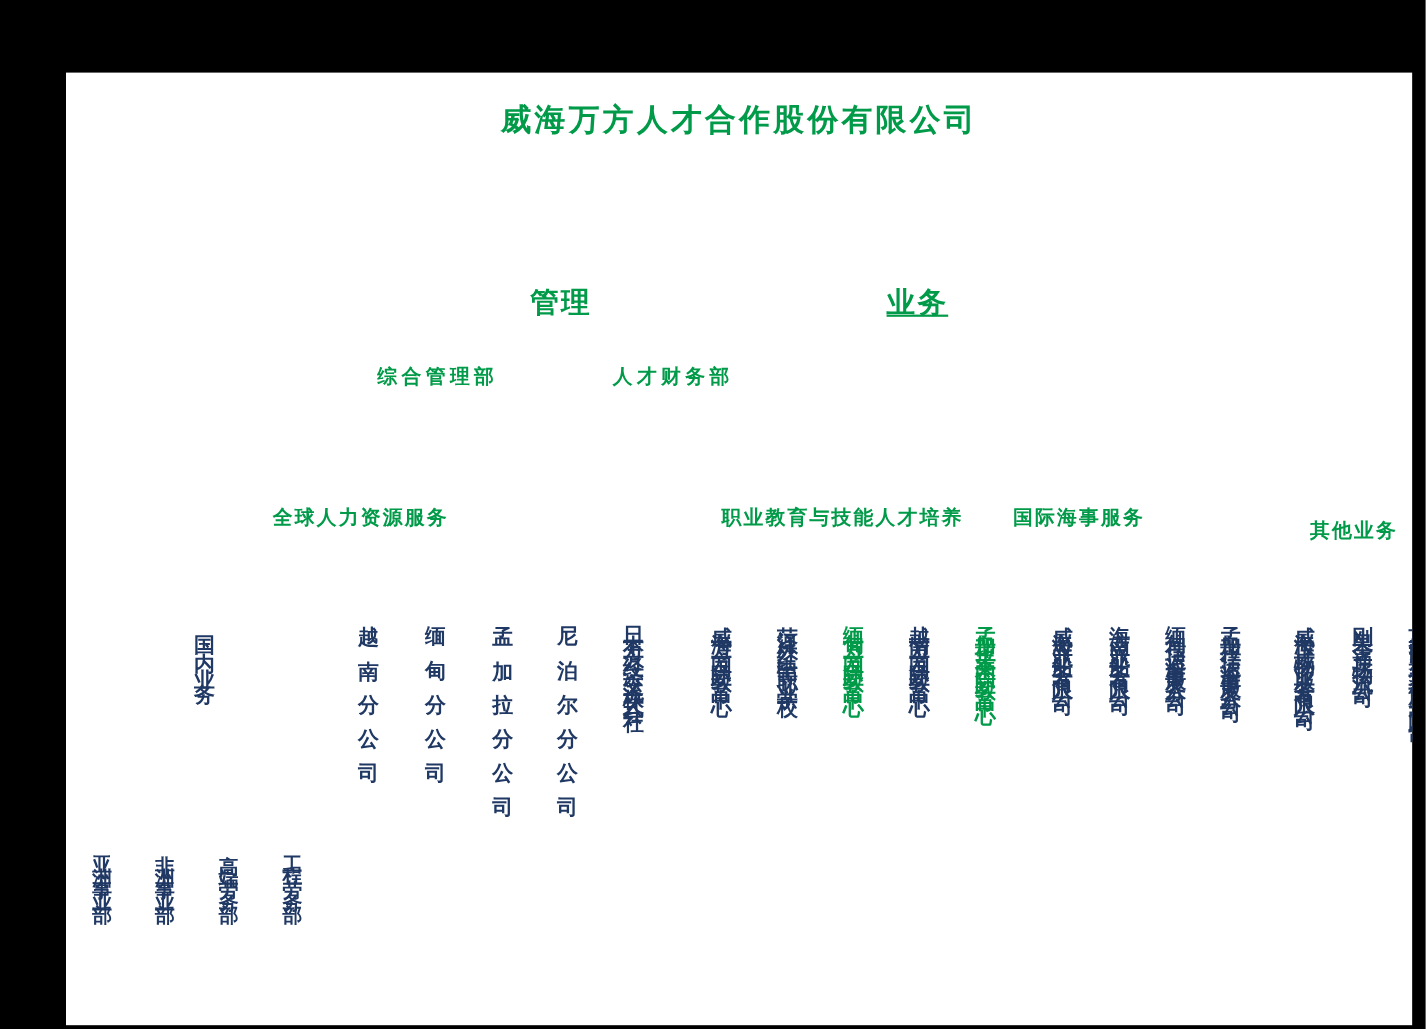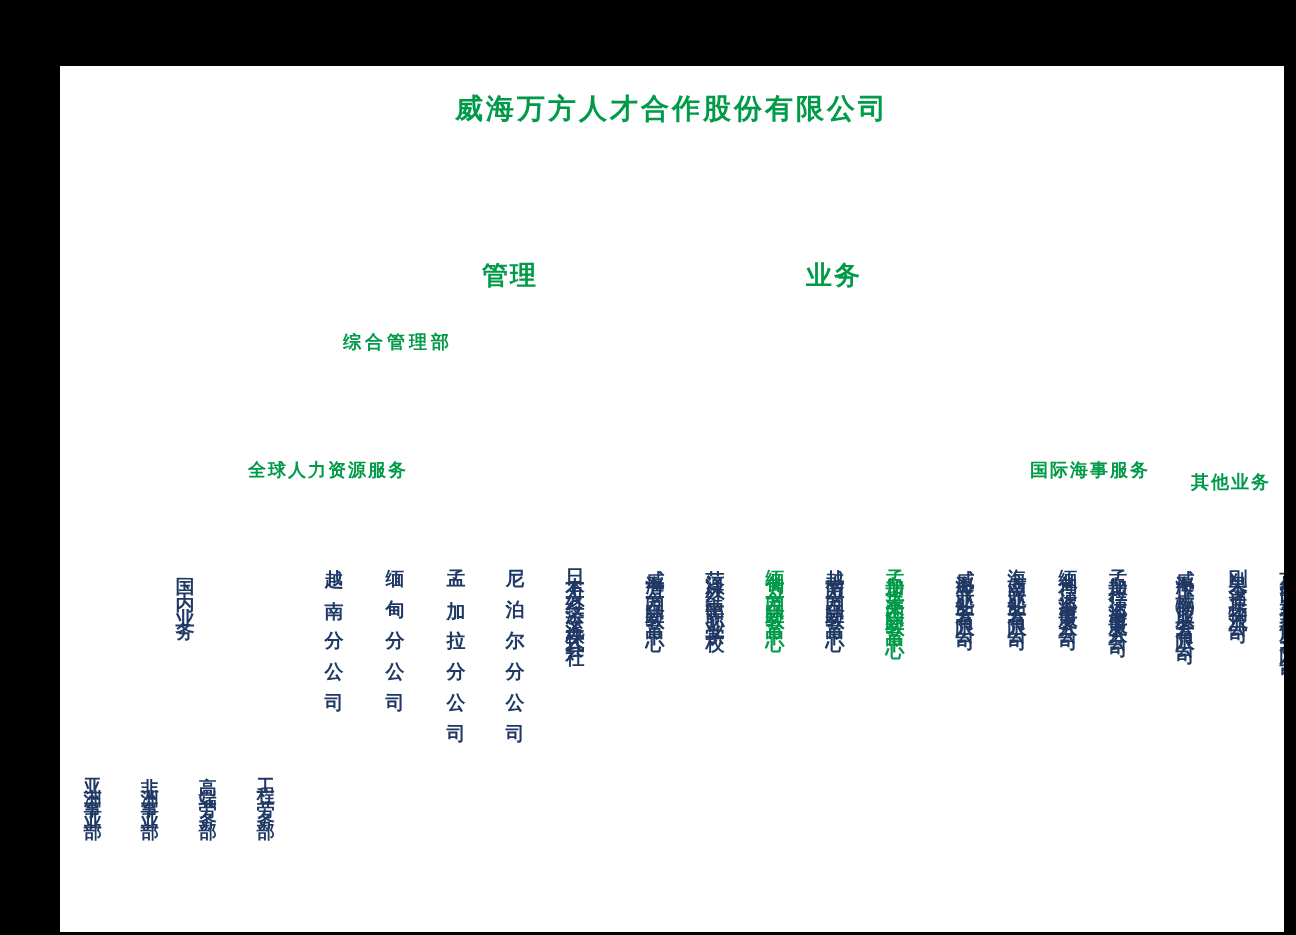--- a/index.html
+++ b/index.html
@@ -57,26 +57,28 @@
 </style>
 </head>
 <body>
 
 <div id="canvas">
   <div class="page-bg"></div>
 
   <div class="h title" style="left:648px;top:54px;">威海万方人才合作股份有限公司</div>
 
   <div class="h branch" style="left:486px;top:186px;">管理</div>
-  <div class="h branch" style="left:810px;top:186px;">业务</div>
+  <div class="h branch" style="left:810px;top:186px;text-decoration:underline;">业务</div>
 
   <div class="h dept" style="left:374px;top:294px;">综合管理部</div>
+  <div class="h dept" style="left:588px;top:294px;">人才财务部</div>
 
   <div class="h category" style="left:304px;top:422px;">全球人力资源服务</div>
-  <div class="h category" style="left:1066px;top:422px;">国际海事服务</div>
+  <div class="h category" style="left:742px;top:422px;">职业教育与技能人才培养</div>
+  <div class="h category" style="left:957px;top:422px;">国际海事服务</div>
   <div class="h category" style="left:1207px;top:434px;">其他业务</div>
 
   <div class="v sp-mid" style="left:138px;">国内业务</div>
   <div class="v sp-wide" style="left:287px;">越南分公司</div>
   <div class="v sp-wide" style="left:348px;">缅甸分公司</div>
   <div class="v sp-wide" style="left:409px;">孟加拉分公司</div>
   <div class="v sp-wide" style="left:468px;">尼泊尔分公司</div>
   <div class="v sp-tight" style="left:528px;">日本万方经济交流株式会社</div>
 
   <div class="v sp-tight" style="left:608px;">威海万方国际教育中心</div>

